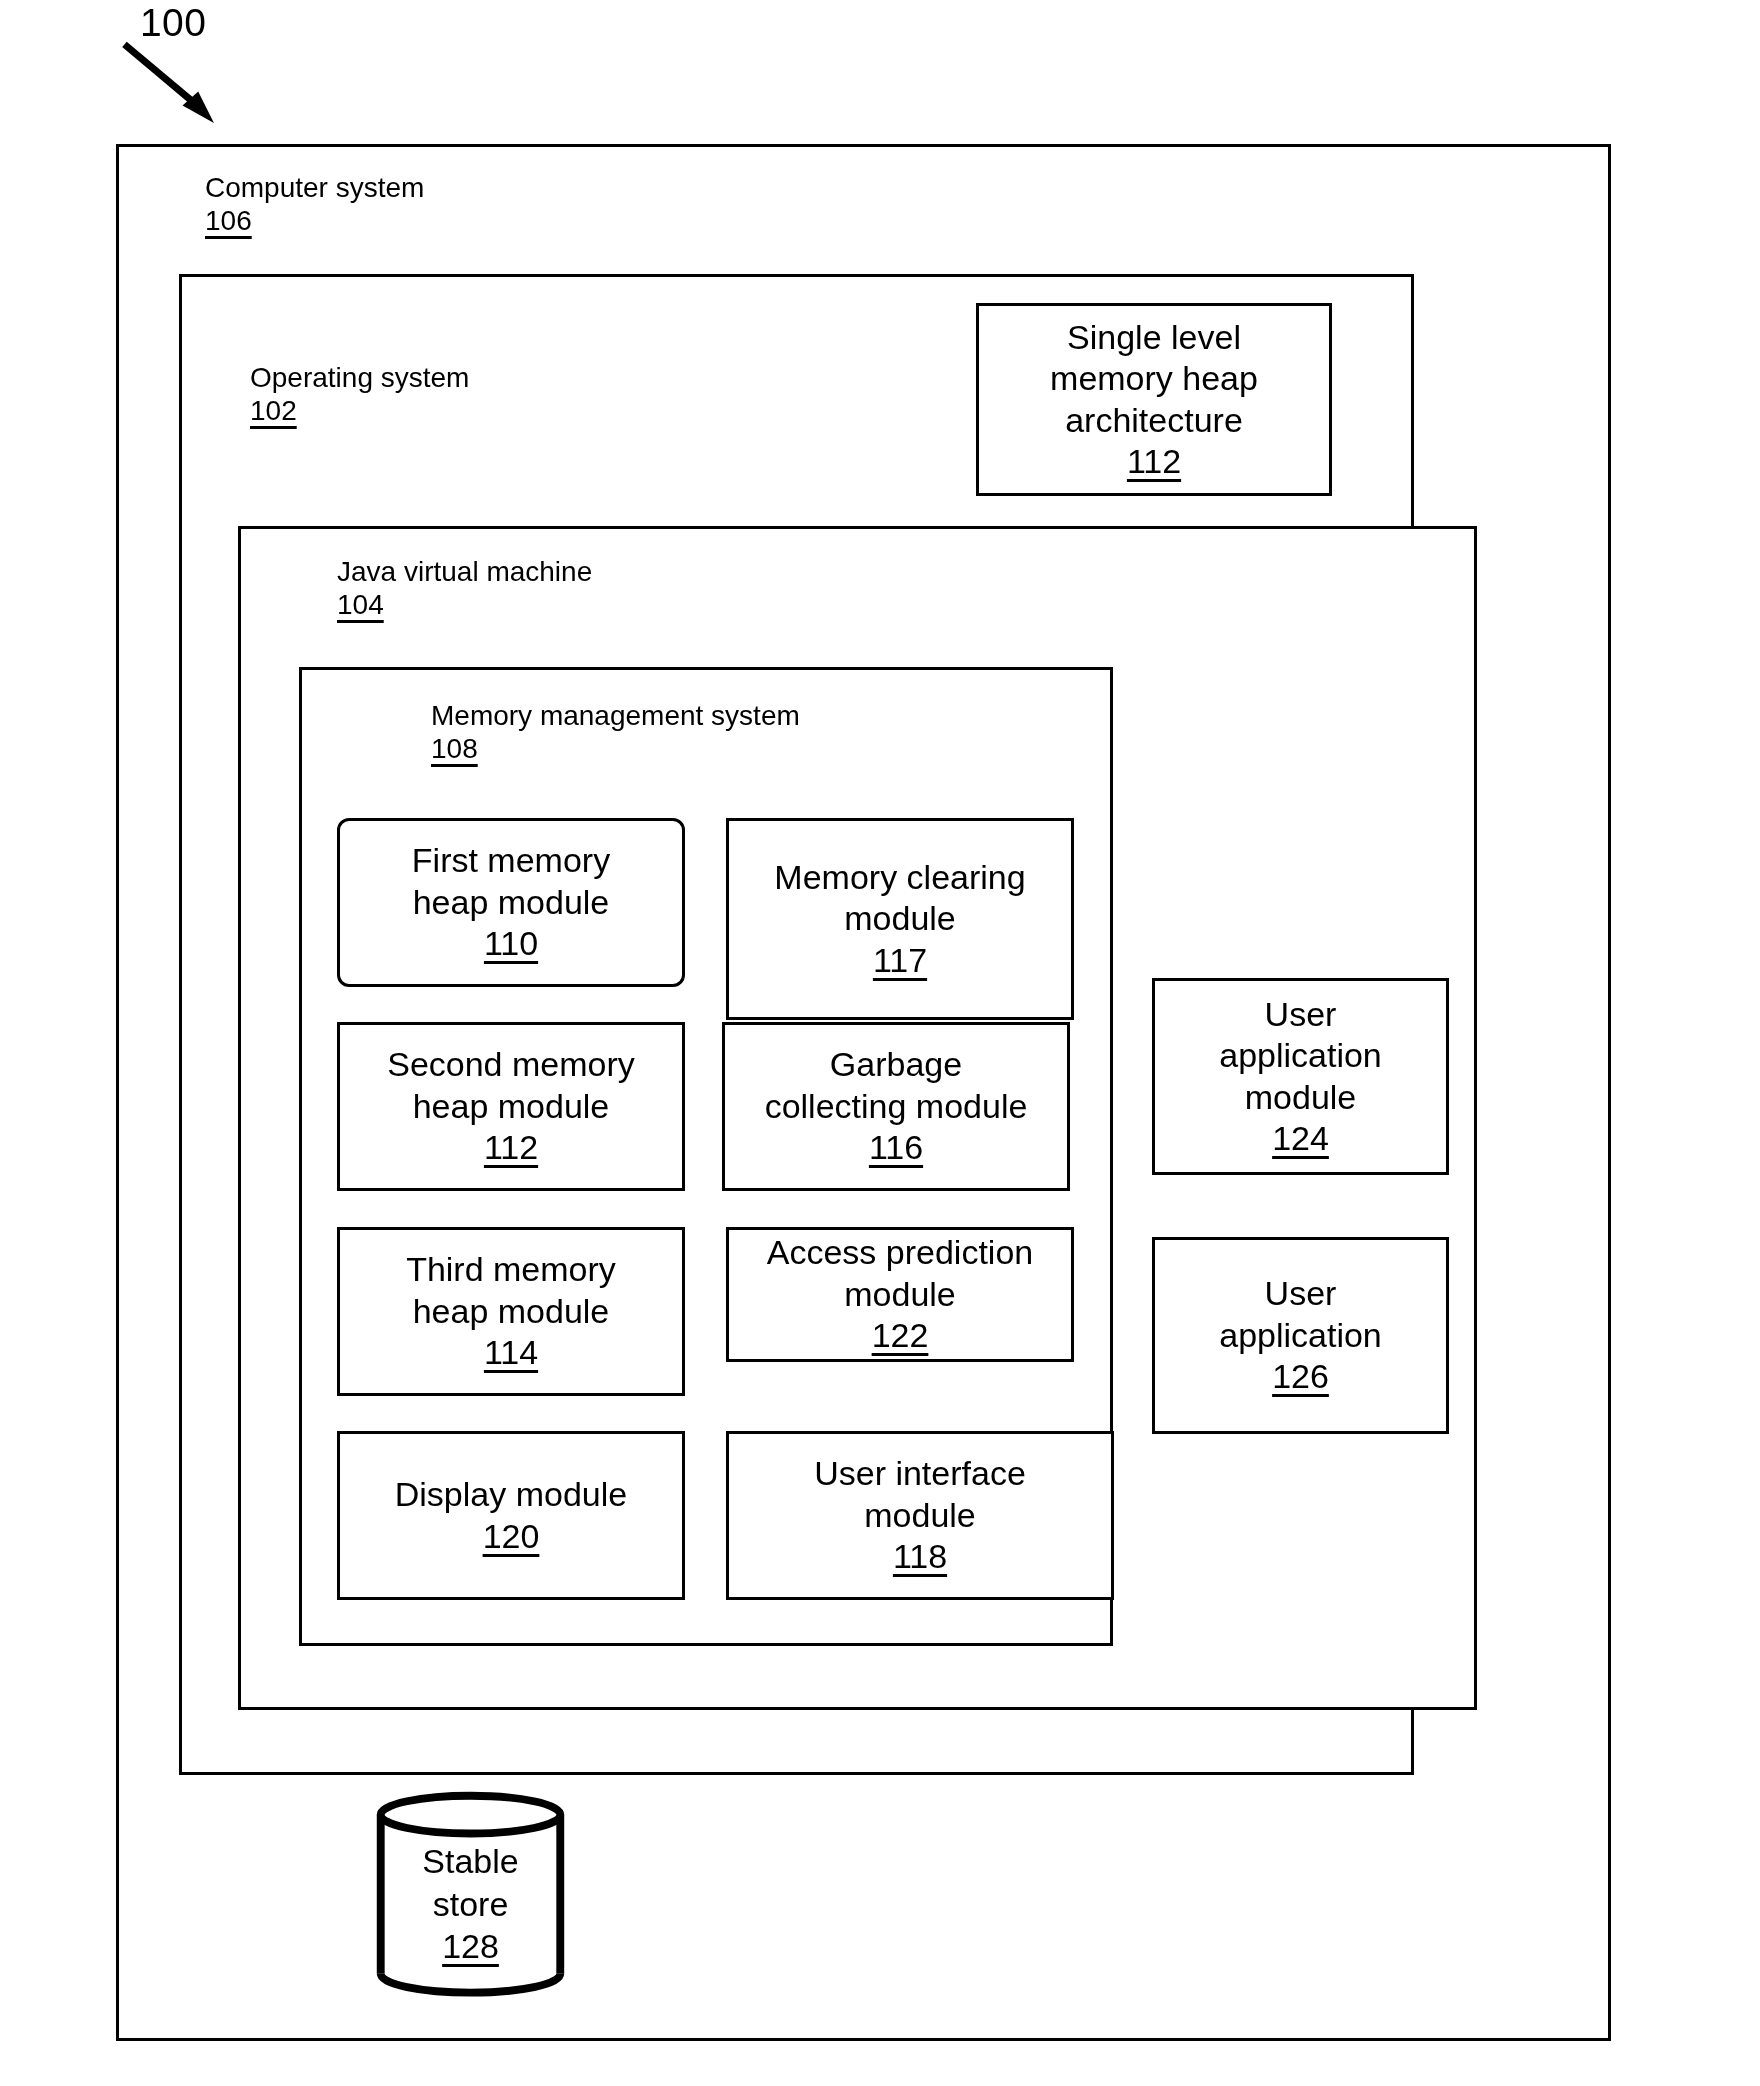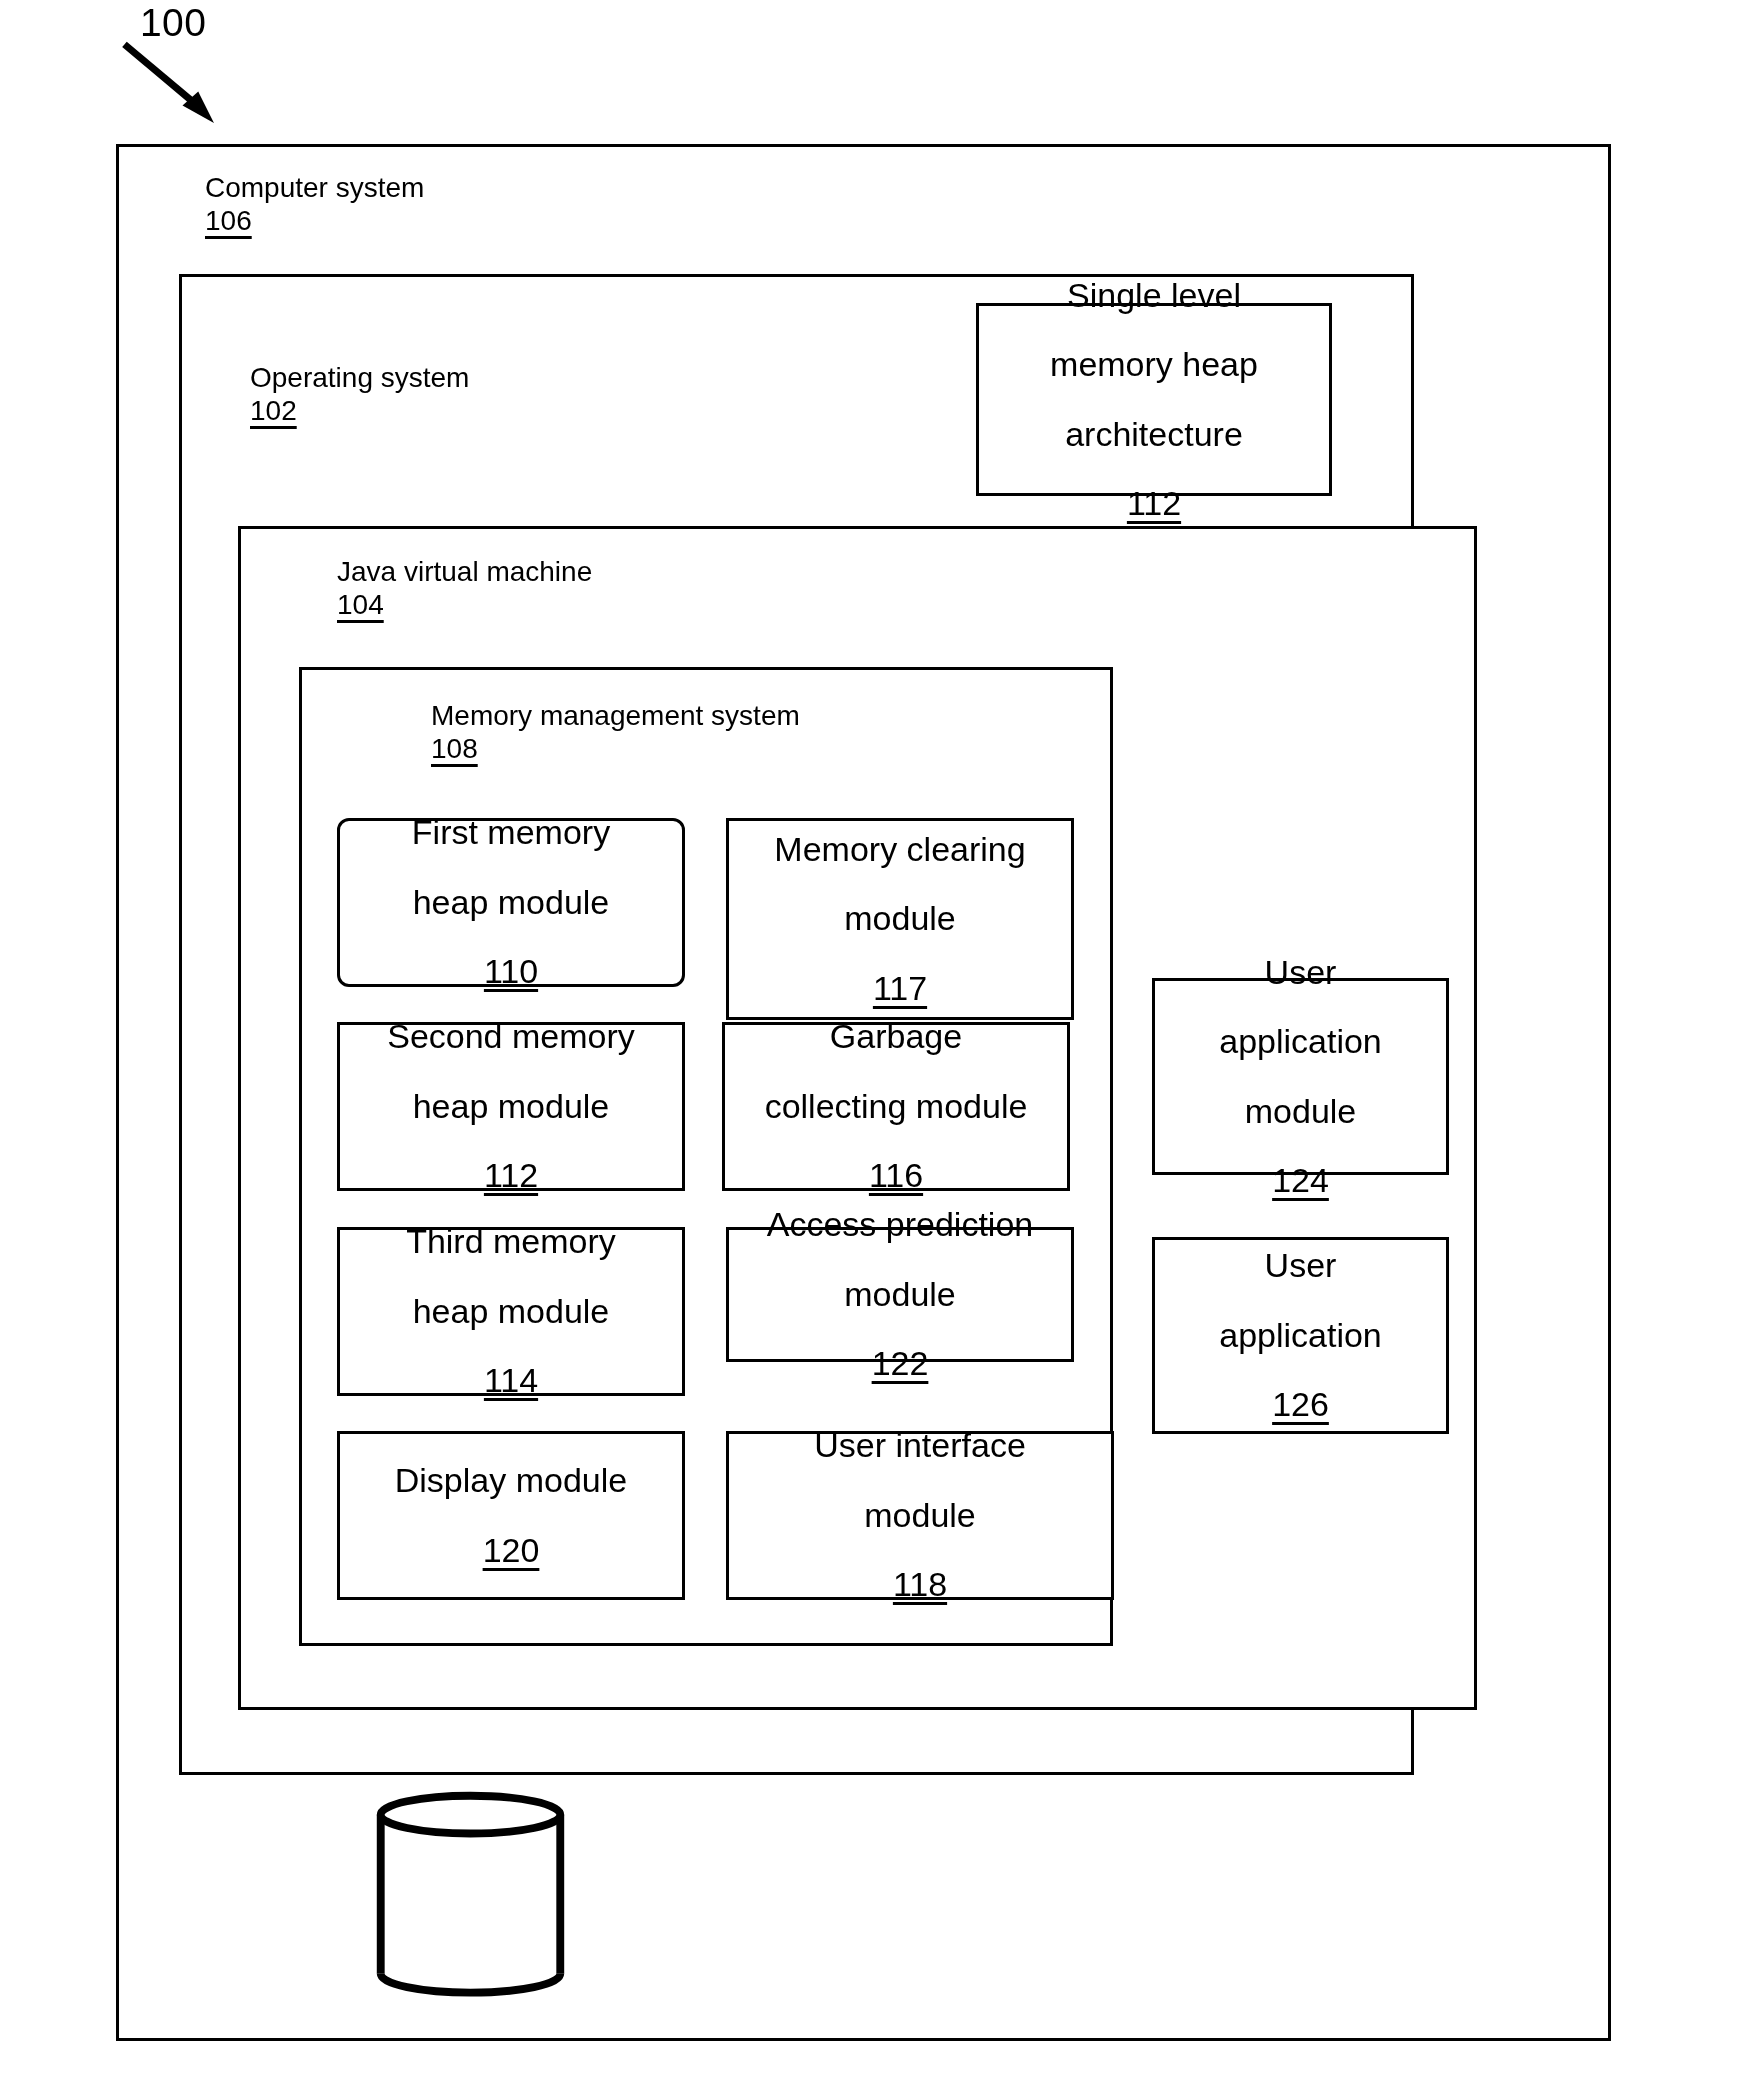--- a/index.html
+++ b/index.html
@@ -63,21 +63,20 @@
     border: 3.9px solid #000000;
     background: #ffffff;
     display: flex;
     flex-direction: column;
     align-items: center;
     justify-content: center;
     text-align: center;
     font-size: 34px;
     line-height: 1.22;
     padding: 3.1px 6.3px;
-    gap: 28px;
   }
   .module .label { display: block; }
   .module .ref {
     display: block;
     text-decoration: underline;
     text-underline-offset: 5.5px;
     text-decoration-thickness: 3.1px;
   }
 
   
@@ -217,14 +216,19 @@
   <span class="ref">126</span>
 </div>
 
 <div id="stable-store-cylinder">
   <svg class="cyl-svg" viewBox="0 0 240 262" xmlns="http://www.w3.org/2000/svg">
     <path d="M6,30 L6,232" stroke="#000" stroke-width="10" fill="none"></path>
     <path d="M234,30 L234,232" stroke="#000" stroke-width="10" fill="none"></path>
     <ellipse cx="120" cy="30" rx="114" ry="24" fill="#fff" stroke="#000" stroke-width="10"></ellipse>
     <path d="M6,232 A114,24 0 0 0 234,232" fill="none" stroke="#000" stroke-width="10"></path>
   </svg>
+  <div class="cyl-text">
+    <span>Stable</span><br>
+    <span>store</span>
+    <span class="ref">128</span>
+  </div>
 </div>
 
 
 </body></html>

